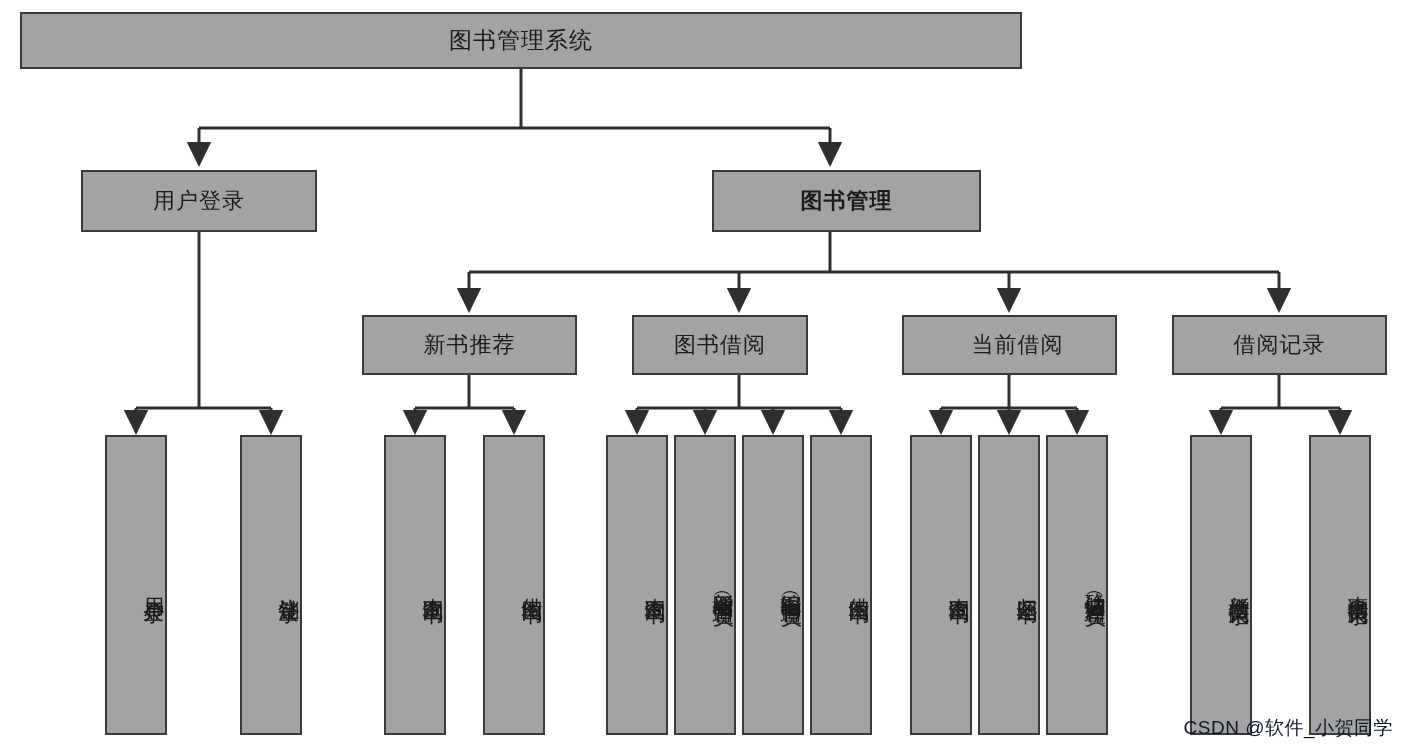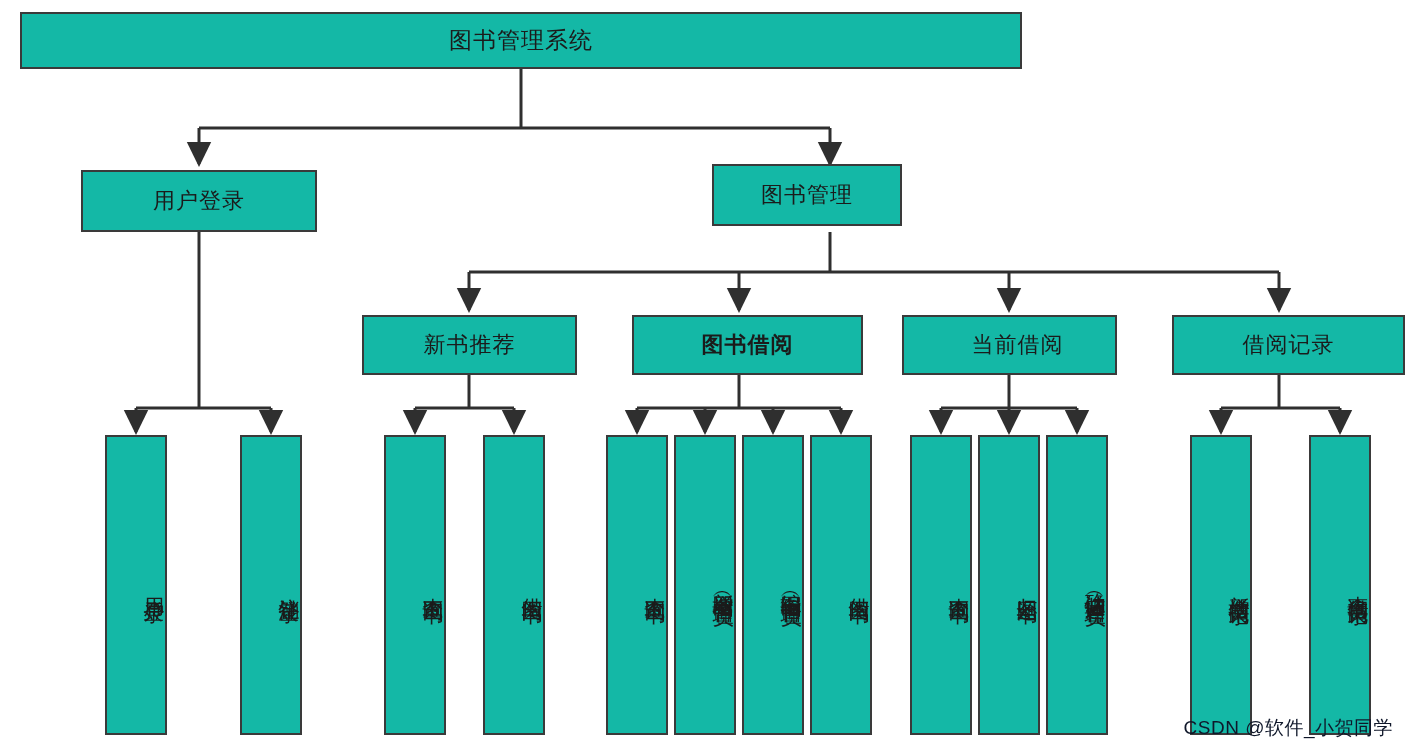--- a/index.html
+++ b/index.html
@@ -22,21 +22,21 @@
     left: 0;
     top: 0;
     width: 1405px;
     height: 747px;
     pointer-events: none;
   }
   .node {
     position: absolute;
     box-sizing: border-box;
     border: 2.5px solid #3a3a3a;
-    background: #14b8a6;
+    background: #a3a3a3;
     display: flex;
     align-items: center;
     justify-content: center;
     color: #1b1b1b;
     z-index: 2;
   }
   .node-h {
     font-size: 22px;
     letter-spacing: 1px;
     white-space: nowrap;
@@ -127,37 +127,37 @@
   </svg>
 
   <div class="node node-h node-root" style="left:20px; top:12px; width:1002px; height:57px;">
     <span>图书管理系统</span>
   </div>
 
   <div class="node node-h" style="left:81px; top:170px; width:236px; height:62px;">
     <span>用户登录</span>
   </div>
 
-  <div class="node node-h" style="left:712px; top:164px; width:190px; height:62px;">
+  <div class="node node-h" style="left:712px; top:170px; width:269px; height:62px;font-weight:bold;">
     <span>图书管理</span>
   </div>
 
   <div class="node node-h" style="left:362px; top:315px; width:215px; height:60px;">
     <span>新书推荐</span>
   </div>
 
-  <div class="node node-h" style="left:632px; top:315px; width:231px; height:60px;font-weight:bold;">
+  <div class="node node-h" style="left:632px; top:315px; width:176px; height:60px;">
     <span>图书借阅</span>
   </div>
 
   <div class="node node-h" style="left:902px; top:315px; width:215px; height:60px;padding-left:16px;">
     <span>当前借阅</span>
   </div>
 
-  <div class="node node-h" style="left:1172px; top:315px; width:233px; height:60px;">
+  <div class="node node-h" style="left:1172px; top:315px; width:215px; height:60px;">
     <span>借阅记录</span>
   </div>
 
   <div class="node node-v" style="left:105px; top:435px; width:62px; height:300px;">
     <span class="vtext">用户登录</span>
   </div>
 
   <div class="node node-v" style="left:240px; top:435px; width:62px; height:300px;">
     <span class="vtext">注销登录</span>
   </div>

